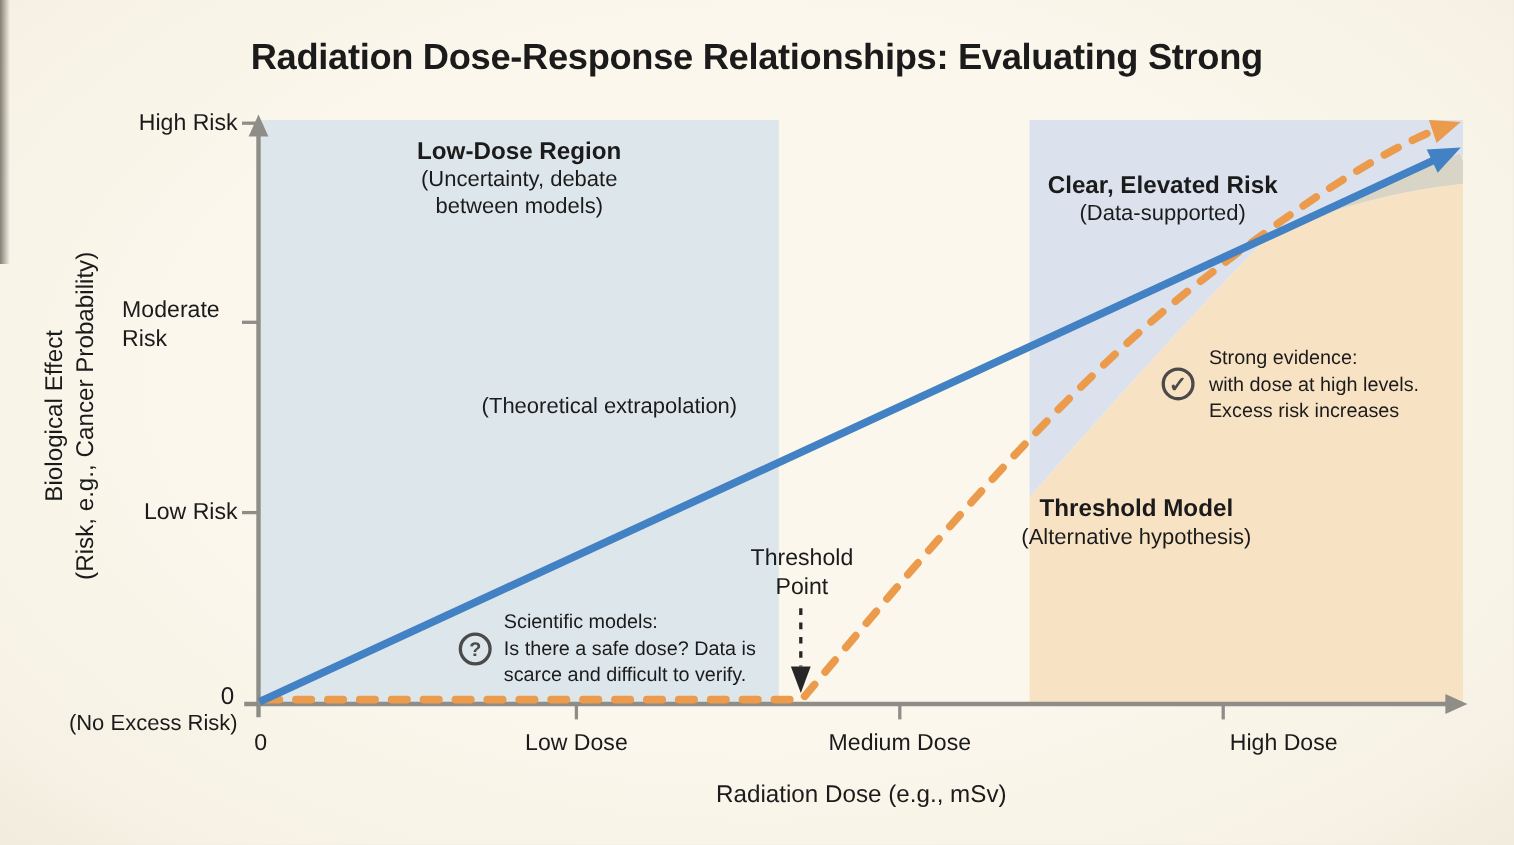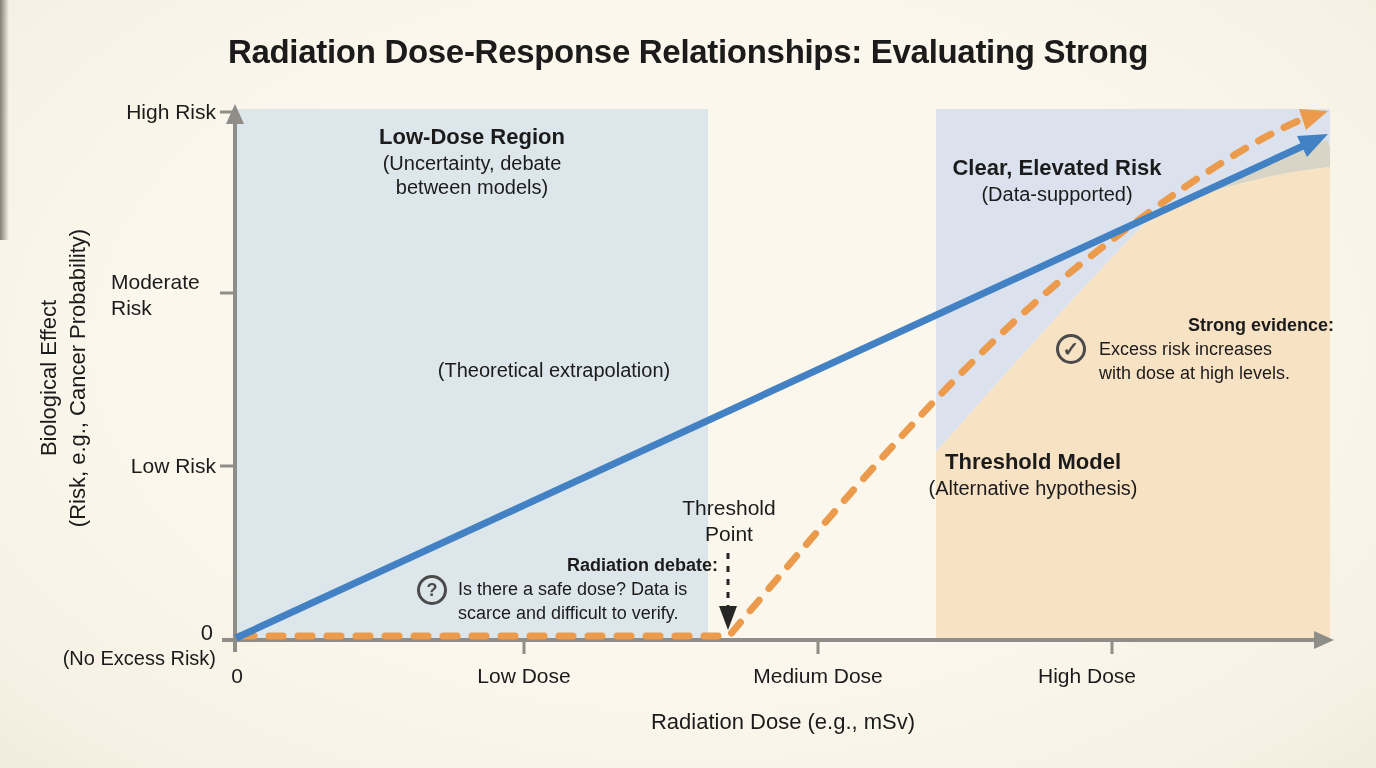--- a/index.html
+++ b/index.html
@@ -16,32 +16,32 @@
   #title{left:688px;top:52px;font-size:33px;font-weight:bold;white-space:nowrap;letter-spacing:-.3px;}
   #ylab{left:63px;top:378px;transform:translate(-50%,-50%) rotate(-90deg);
     font-size:22px;line-height:1.32;white-space:nowrap;text-align:center;}
   .ytick{position:absolute;right:1160px;transform:translateY(-50%);text-align:left;font-size:21px;line-height:1.22;}
   #ytick-high{top:112px;white-space:nowrap;}
   #ytick-moderate{top:295px;width:105px;}
   #ytick-low{top:466px;white-space:nowrap;}
   #ytick-zero{top:633px;right:1163px;font-size:22px;}
   #ytick-zero-sub{top:658px;white-space:nowrap;font-size:20px;}
   .xtick{position:absolute;top:676px;transform:translate(-50%,-50%);font-size:21px;white-space:nowrap;}
-  #xtick-zero{left:237px;} #xtick-low{left:524px;} #xtick-medium{left:818px;} #xtick-high{left:1087px;}
+  #xtick-zero{left:237px;} #xtick-low{left:524px;} #xtick-medium{left:818px;} #xtick-high{left:1167px;}
   #xlab{left:783px;top:722px;font-size:22px;white-space:nowrap;}
   .plot-label{line-height:1.22;}
   .plot-label .h{font-weight:bold;font-size:22px;text-align:center;}
   .plot-label .s{font-size:20px;}
   #lbl-lowdose{left:472px;top:162px;width:215px;}
   #lbl-clear{left:1057px;top:149px;width:300px;margin-top:32px;}
   #lbl-lnt{left:554px;top:370px;width:460px;}
   #lbl-threshold{left:1033px;top:475px;width:340px;}
   #lbl-thrpoint{left:729px;top:521px;width:130px;font-size:21px;line-height:1.26;}
   .note{line-height:1.33;font-size:18px;text-align:left;}
-  .note .h{font-weight:bold;text-align:right;}
+  .note .h{font-weight:normal;}
   #note-debate{left:458px;top:590px;transform:translateY(-50%);width:260px;}
   #note-evidence{left:1099px;top:350px;transform:translateY(-50%);width:235px;}
   .circle-icon{position:absolute;width:30px;height:30px;border:3px solid #4a4a4a;border-radius:50%;
     box-sizing:border-box;display:flex;align-items:center;justify-content:center;
     font-size:18px;font-weight:bold;color:#4a4a4a;background:transparent;}
   #icon-question{left:417px;top:575px;}
   #icon-check{left:1056px;top:334px;font-size:20px;}
 </style>
 </head>
 <body>
@@ -109,25 +109,25 @@
 
   <div id="lbl-threshold" class="abs ctr plot-label">
     <div class="h">Threshold Model</div>
     <div class="s">(Alternative hypothesis)</div>
   </div>
 
   <div id="lbl-thrpoint" class="abs ctr">Threshold Point</div>
 
   <div id="icon-question" class="circle-icon">?</div>
   <div id="note-debate" class="abs note">
-    <div class="h">Radiation debate:</div>
+    <div class="h">Scientific models:</div>
     <div>Is there a safe dose? Data is</div>
     <div>scarce and difficult to verify.</div>
   </div>
 
   <div id="icon-check" class="circle-icon">✓</div>
   <div id="note-evidence" class="abs note">
     <div class="h">Strong evidence:</div>
+    <div>with dose at high levels.</div>
     <div>Excess risk increases</div>
-    <div>with dose at high levels.</div>
   </div>
 
 </div>
 
 </body></html>

